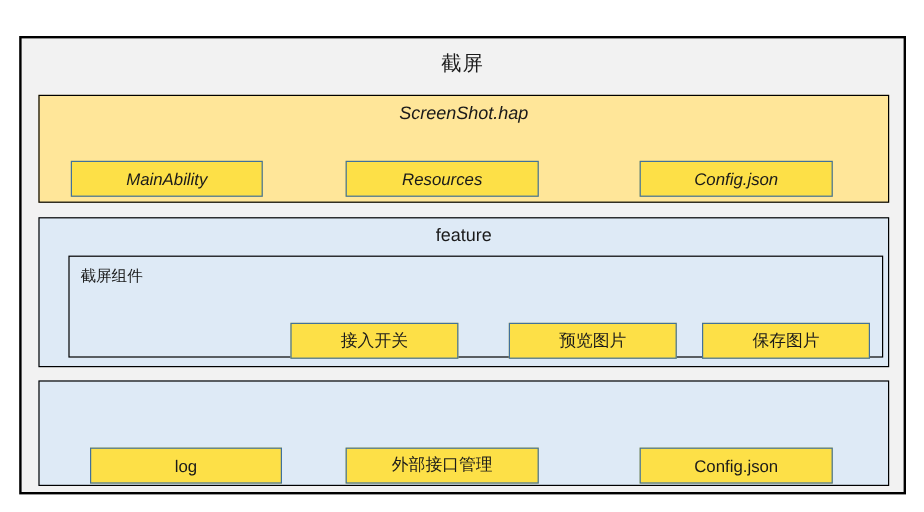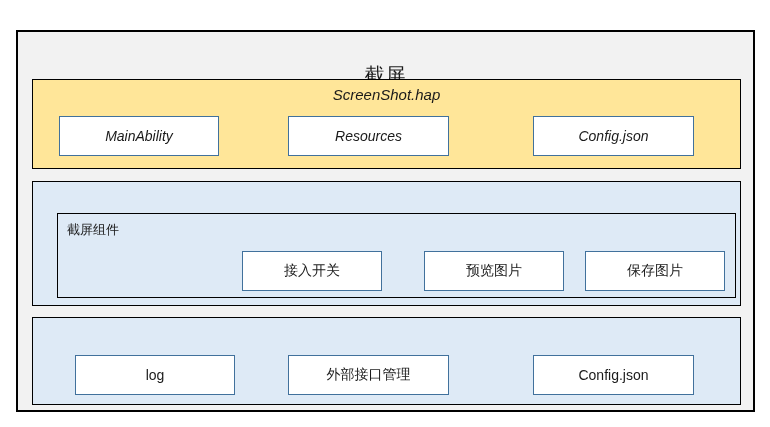--- a/index.html
+++ b/index.html
@@ -24,23 +24,22 @@
     height: 378px;
     background: var(--outer-bg, #F2F2F2);
     border: 2px solid var(--line, #000000);
   }
   .outer-title {
     position: absolute;
     left: 0;
     top: 9px;
     width: 100%;
     text-align: center;
-    font-size: 20px;
+    font-size: 17px;
     letter-spacing: 1px;
-    margin-top: 21px;
   }
   .section {
     position: absolute;
     left: 14px;
     width: 709px;
     border: 1px solid var(--line, #000000);
     box-sizing: border-box;
   }
   .section-yellow {
     top: 47px;
@@ -61,29 +60,30 @@
   .section-title {
     position: absolute;
     left: 0;
     top: 6px;
     width: 100%;
     text-align: center;
     font-size: 15px;
   }
   .item {
     position: absolute;
-    height: 40px;
-    background: #ffffff;
+    height: 30px;
+    background: #fde047;
     border: 1.5px solid var(--box-border, #41719C);
     box-sizing: border-box;
     display: flex;
     align-items: center;
     justify-content: center;
     font-size: 14px;
     white-space: nowrap;
+    margin-top: 18px;
   }
   .group-box {
     position: absolute;
     left: 24px;
     top: 31px;
     width: 679px;
     height: 85px;
     border: 1px solid var(--line, #000000);
     box-sizing: border-box;
     background: transparent;
@@ -115,20 +115,21 @@
     <div class="outer-title">截屏</div>
 
     <div class="section section-yellow">
       <div class="section-title">ScreenShot.hap</div>
       <div class="item pos-col1">MainAbility</div>
       <div class="item pos-col2">Resources</div>
       <div class="item pos-col3">Config.json</div>
     </div>
 
     <div class="section section-feature">
+      <div class="section-title">feature</div>
       <div class="group-box">
         <div class="group-label">截屏组件</div>
         <div class="item pos-f2">接入开关</div>
         <div class="item pos-f3">预览图片</div>
         <div class="item pos-f4">保存图片</div>
       </div>
     </div>
 
     <div class="section section-common">
       <div class="item pos-common1">log</div>

